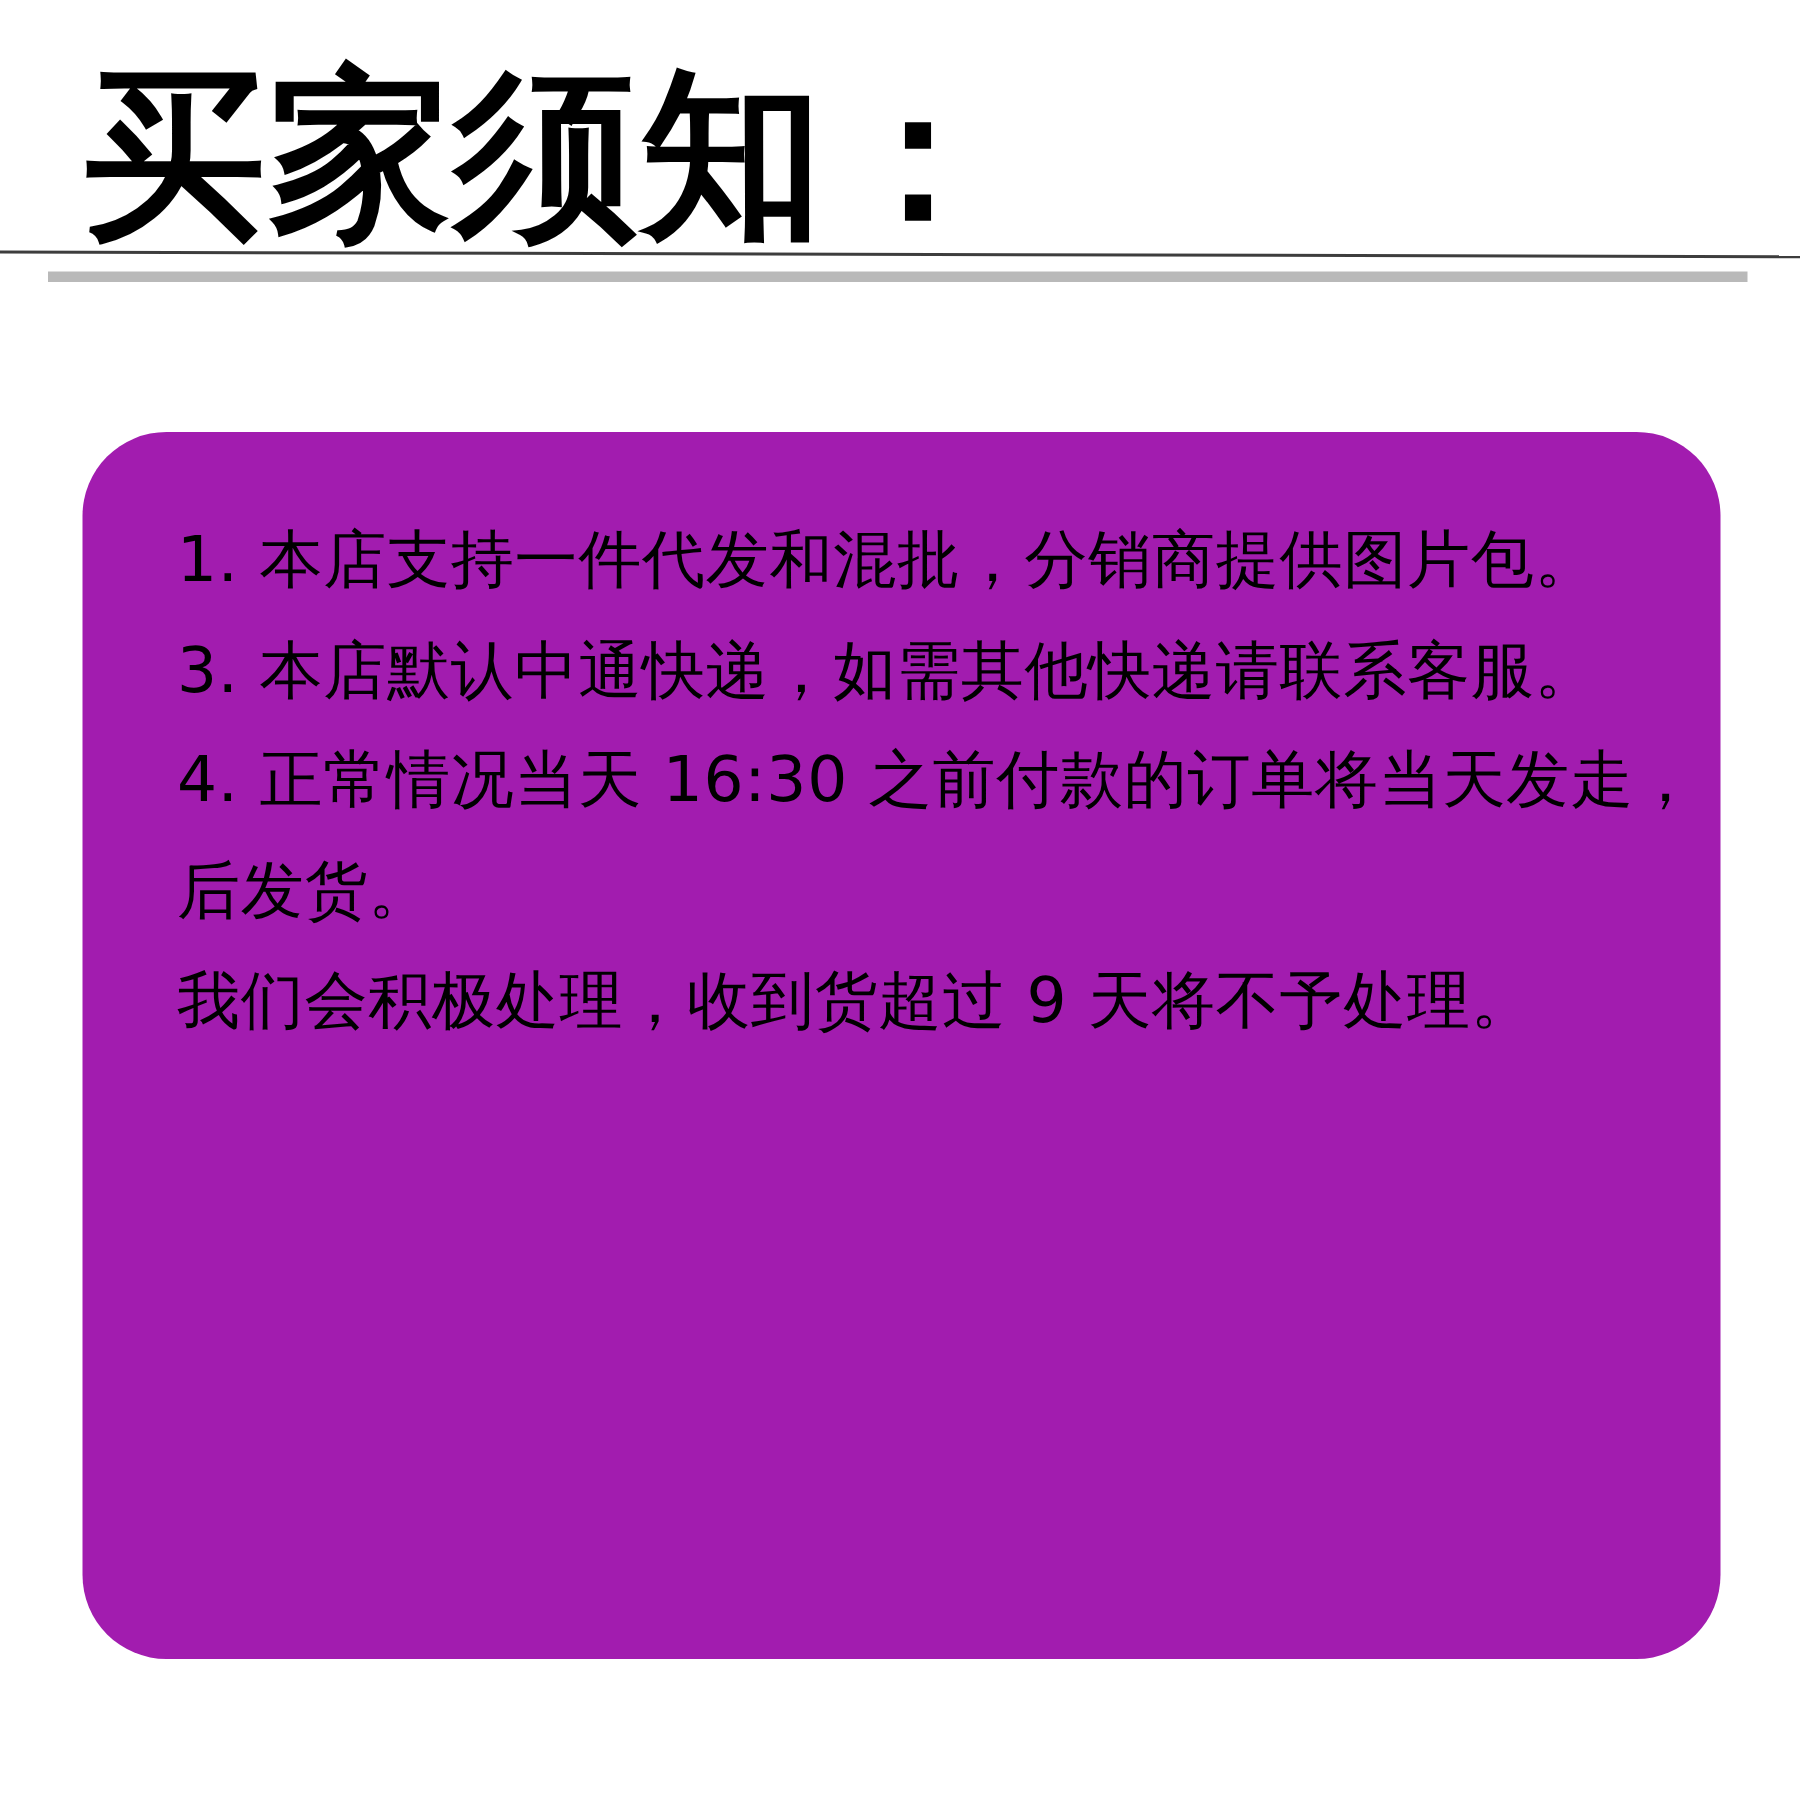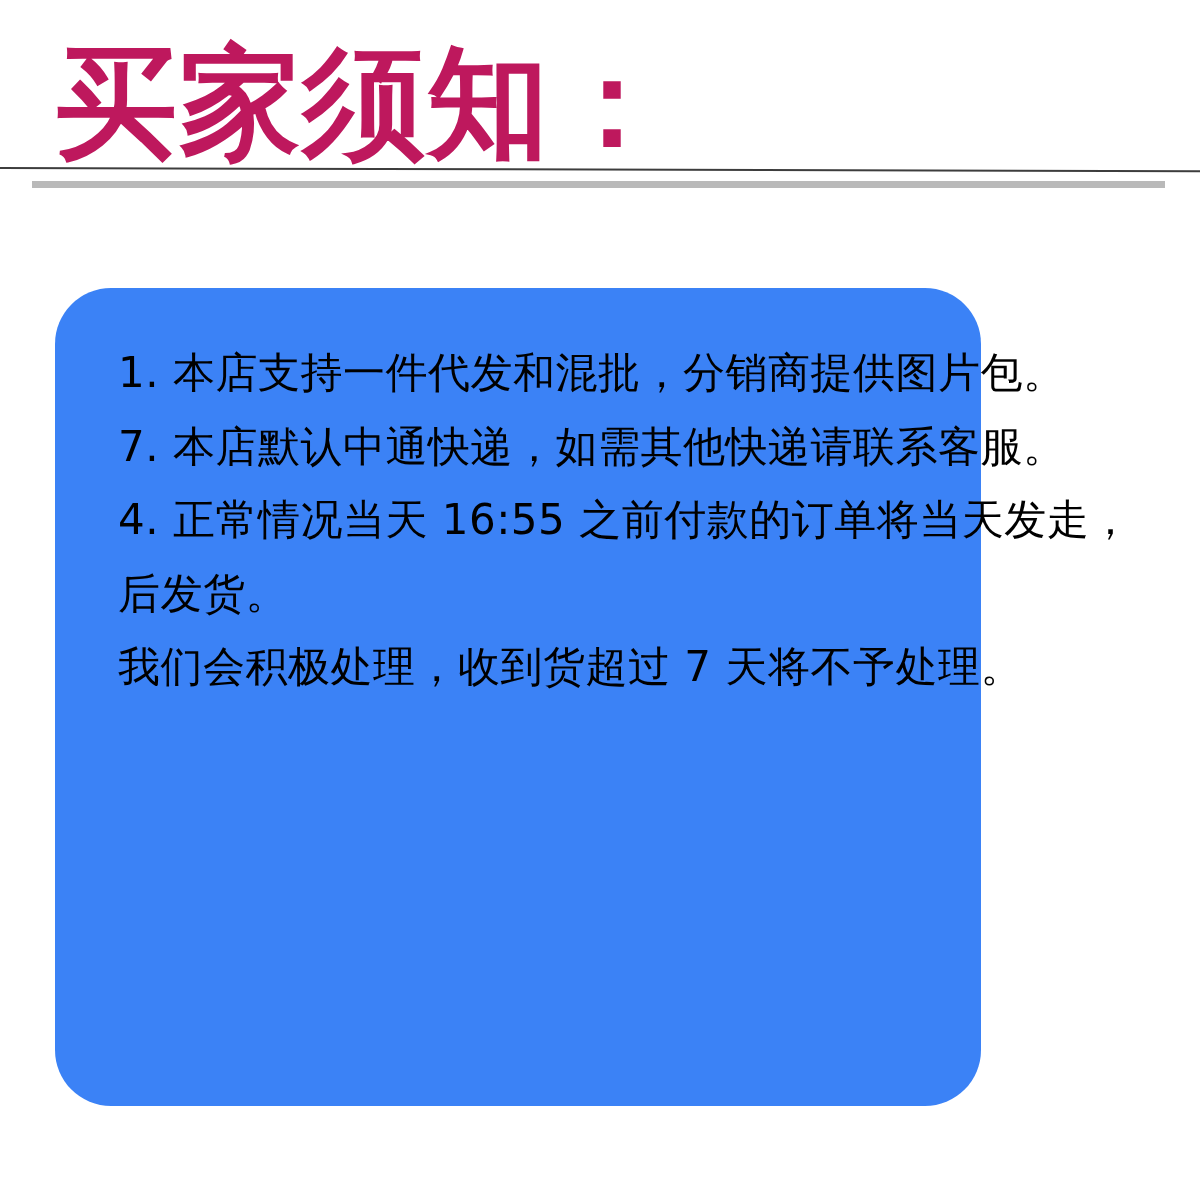--- a/index.html
+++ b/index.html
@@ -16,21 +16,21 @@
     overflow: hidden;
   }
   .title {
     position: absolute;
     left: 55px;
     top: 38px;
     margin: 0;
     font-size: 122px;
     line-height: 1.08;
     font-weight: 900;
-    color: #be185d;
+    color: #000000;
     letter-spacing: 2px;
     white-space: nowrap;
   }
   .rule-thin {
     position: absolute;
     left: 0;
     top: 167px;
     width: 1200px;
     height: 2px;
     background: #3d3d3d;
@@ -42,23 +42,23 @@
     left: 32px;
     top: 181px;
     width: 1133px;
     height: 7px;
     background: #b9b9b9;
   }
   .panel {
     position: absolute;
     left: 55px;
     top: 288px;
-    width: 926px;
+    width: 1092px;
     height: 818px;
-    background: #3b82f6;
+    background: #a21caf;
     border-radius: 56px;
     box-sizing: border-box;
     padding: 48px 28px 0 63px;
   }
   .panel .line {
     font-size: 42px;
     line-height: 73.5px;
     color: #000000;
     white-space: nowrap;
     letter-spacing: 0.5px;
@@ -70,19 +70,19 @@
 <div class="page">
 
   <h1 class="title">买家须知：</h1>
 
   <div class="rule-thin"></div>
 
   <div class="rule-bar"></div>
 
   <div class="panel">
     <div class="line">1. 本店支持一件代发和混批，分销商提供图片包。</div>
-    <div class="line">7. 本店默认中通快递，如需其他快递请联系客服。</div>
-    <div class="line">4. 正常情况当天 16:55 之前付款的订单将当天发走，</div>
+    <div class="line">3. 本店默认中通快递，如需其他快递请联系客服。</div>
+    <div class="line">4. 正常情况当天 16:30 之前付款的订单将当天发走，</div>
     <div class="line">后发货。</div>
-    <div class="line">我们会积极处理，收到货超过 7 天将不予处理。</div>
+    <div class="line">我们会积极处理，收到货超过 9 天将不予处理。</div>
   </div>
 
 </div>
 
 </body></html>

